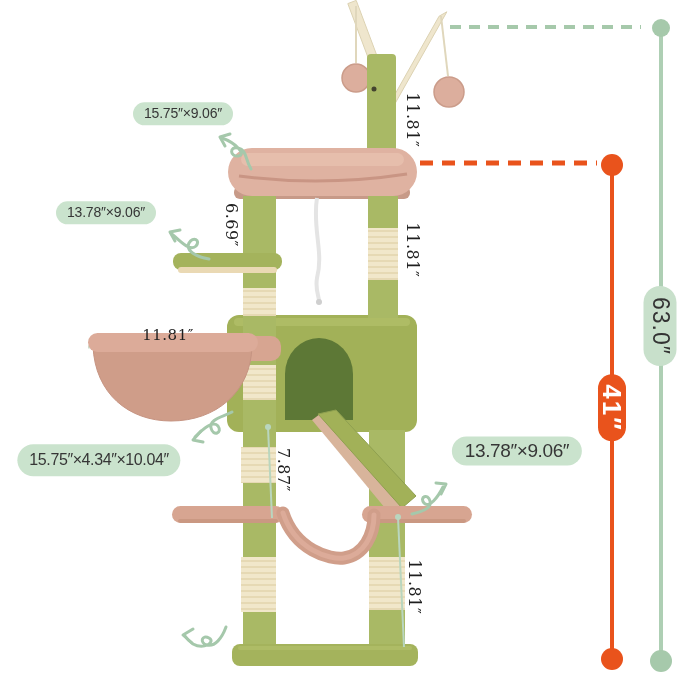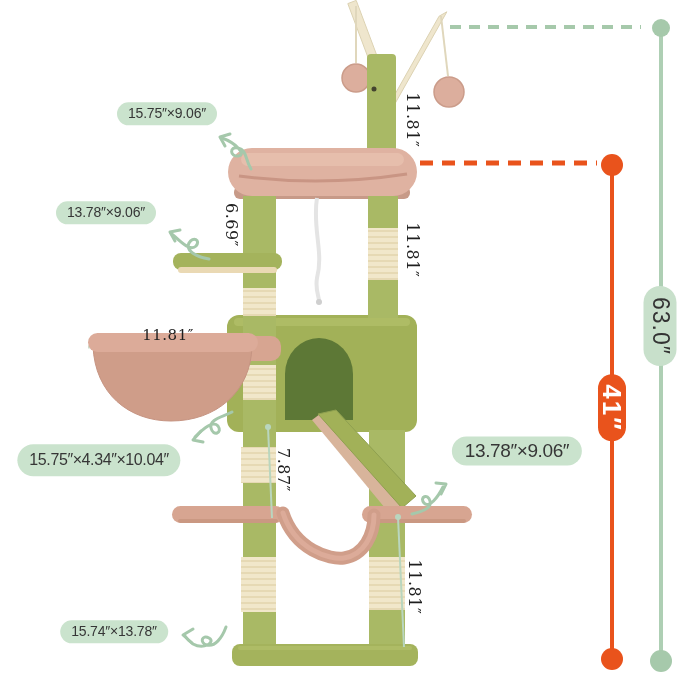--- a/index.html
+++ b/index.html
@@ -145,29 +145,28 @@
           <path d="M436,483 L446,484 L441,494"></path>
         </g>
         <g>
           <path d="M226,627 C222,638 215,647 207,645 C199,643 202,634 209,638 C216,642 204,650 193,644 C190,642 187,639 185,636"></path>
           <path d="M193,629 L183,635 L192,643"></path>
         </g>
       </g>
     </g>
   </svg>
 
-  <div class="overlay-item badge" style="left:167px;top:114px;">15.75″×9.06″</div>
+  <div class="overlay-item badge" style="left:183px;top:114px;">15.75″×9.06″</div>
 
   <div class="overlay-item badge" style="left:106px;top:213px;">13.78″×9.06″</div>
 
   <div class="overlay-item badge lg" style="left:99px;top:460px;">15.75″×4.34″×10.04″</div>
 
   <div class="overlay-item badge md" style="left:517px;top:451px;">13.78″×9.06″</div>
 
-  <div class="overlay-item badge" style="left:114px;top:632px;">15.74″×13.78″</div>
 
   <div class="overlay-item mlabel vert" style="left:412px;top:120px;">11.81″</div>
 
   <div class="overlay-item mlabel vert" style="left:231px;top:225px;">6.69″</div>
 
   <div class="overlay-item mlabel vert" style="left:412px;top:250px;">11.81″</div>
 
   <div class="overlay-item mlabel" style="left:168px;top:335px;font-size:15px;">11.81″</div>
 
   <div class="overlay-item mlabel vert" style="left:283px;top:470px;">7.87″</div>

